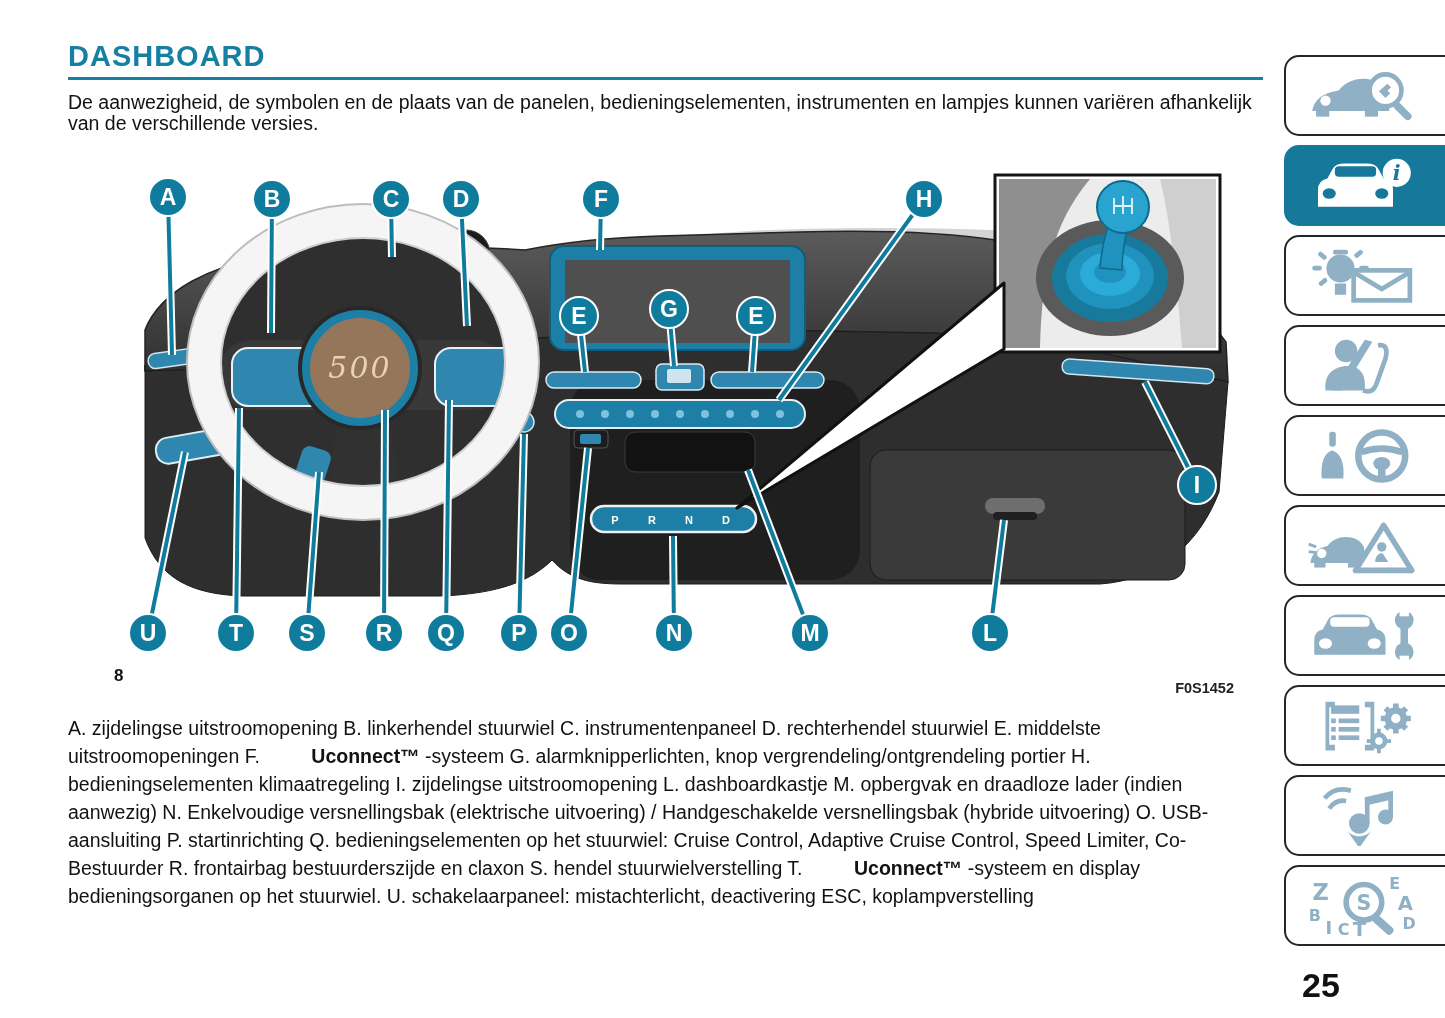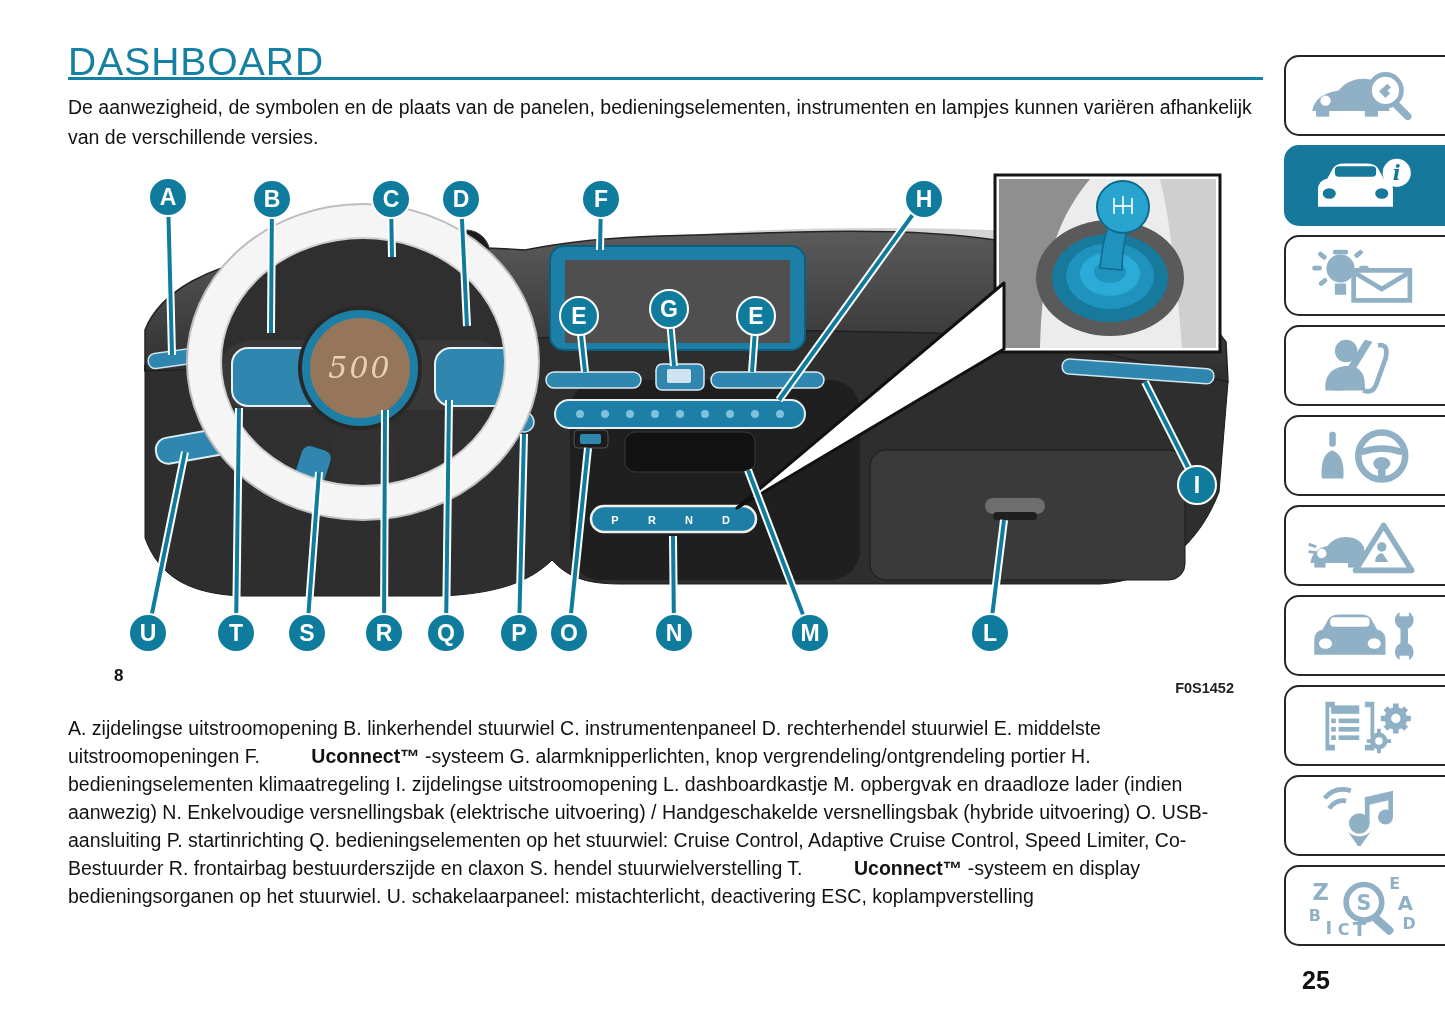--- a/index.html
+++ b/index.html
@@ -5,51 +5,51 @@
   :root{
     --accent:#1580a2; --callout:#0f7c9e; --active:#16789a;
     --icon:#8fb0c5; --hl:#2f86ae; --ink:#121212;
   }
   *{box-sizing:border-box; margin:0; padding:0;}
   body{
     width:1445px; height:1018px; position:relative; overflow:hidden;
     background:#ffffff; font-family:"Liberation Sans", sans-serif; color:var(--ink);
   }
   .page-title{
-    position:absolute; left:68px; top:40px; font-size:39px; font-weight:normal;
+    position:absolute; left:68px; top:40px; font-size:29px; font-weight:bold;
     color:var(--accent); letter-spacing:1px;
   }
   .title-rule{
     position:absolute; left:68px; top:77px; width:1195px; height:3px;
     background:var(--accent);
   }
   .intro{
     position:absolute; left:68px; top:92px; width:1194px;
-    font-size:19.5px; line-height:30px; color:var(--ink);
+    font-size:19.5px; line-height:21px; color:var(--ink);
   }
   .figure-svg{ position:absolute; left:100px; top:160px; }
   .fig-number{ position:absolute; left:114px; top:666px; font-size:17px; font-weight:bold; }
   .fig-code{ position:absolute; left:1140px; top:680px; width:94px; text-align:right;
     font-size:14.5px; font-weight:700; color:#222; }
   .body-text{
     position:absolute; left:68px; top:714px; width:1194px;
     font-size:19.5px; line-height:28px; color:var(--ink);
   }
   .body-text .b{ font-weight:bold;margin-left:46px; }
   .sidebar{ position:absolute; left:1284px; top:55px; width:200px; }
   .side-btn{
     width:200px; height:81px; margin-bottom:9px; background:#fff;
     border:2px solid #262626; border-radius:15px;
     display:flex; align-items:center; padding-left:16px;
     color:var(--icon); cursor:pointer;
   }
   .side-btn.active{ background:var(--active); border-color:var(--active); color:#ffffff; }
   .side-btn svg{ width:122px; height:60px; display:block; }
   .page-number{
-    position:absolute; left:1302px; top:966px; font-size:25px; font-weight:bold; color:#111;
+    position:absolute; left:1302px; top:966px; font-size:34px; font-weight:bold; color:#111;
   }
 </style>
 </head>
 <body>
 
 <h1 class="page-title">DASHBOARD</h1>
 <div class="title-rule"></div>
 <p class="intro">De aanwezigheid, de symbolen en de plaats van de panelen, bedieningselementen, instrumenten en lampjes kunnen variëren afhankelijk van de verschillende versies.</p>
 
 <svg class="figure-svg" width="1160" height="550" viewBox="0 0 1160 550">

